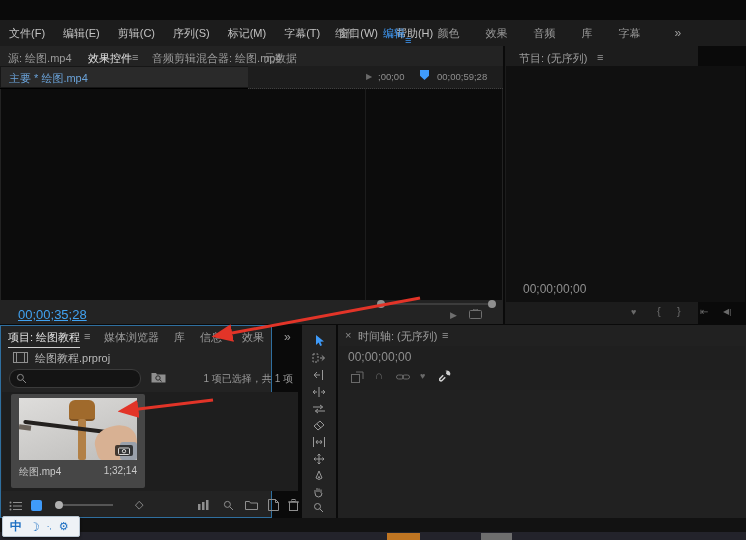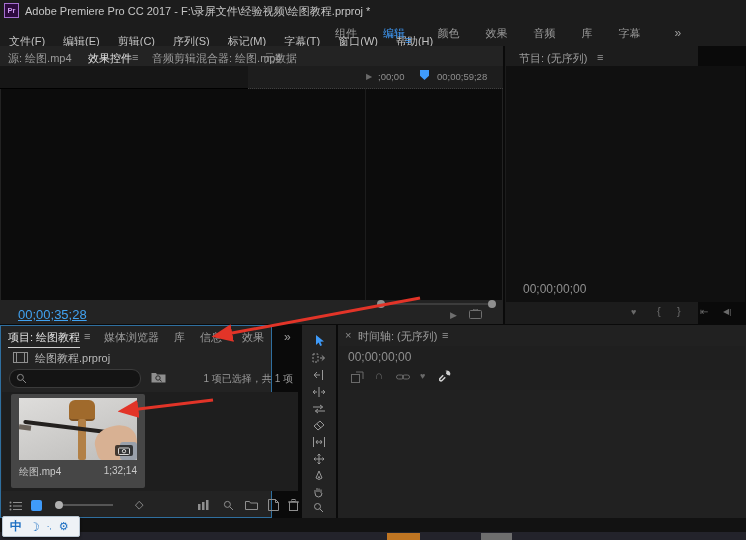--- a/index.html
+++ b/index.html
@@ -4,41 +4,36 @@
 <style>
   html,body{margin:0;padding:0;background:#000;}
   #app{position:relative;width:746px;height:540px;background:#0a0a0a;overflow:hidden;
        font-family:"Liberation Sans",sans-serif;-webkit-font-smoothing:antialiased;}
   .abs{position:absolute;white-space:nowrap;}
   .panel{position:absolute;background:#232323;}
   .tab{font-size:11px;color:#9b9b9b;}
   .tab.active{color:#e4e4e4;border-bottom:1px solid #cfcfcf;padding-bottom:2px;}
   .tc-grey{color:#8f8f8f;}
   .tc-blue{color:#41a2f0;}
-  .menu-item{display:inline-block;padding:0 9px;font-size:11px;color:#c2c2c2;line-height:26px;margin-top:8px;}
+  .menu-item{display:inline-block;padding:0 9px;font-size:11px;color:#c2c2c2;line-height:26px;}
   .ws-tab{font-size:11px;color:#9b9b9b;line-height:26px;}
   .ws-tab.active{color:#3f9bfa;}
   .hamb{font-size:11px;color:#9b9b9b;}
   .icon-btn{color:#6a6a6a;font-size:10px;}
   svg{display:block;}
   .playhead{width:9px;height:10px;background:#3f9bfa;
     clip-path:polygon(0 0,100% 0,100% 58%,50% 100%,0 58%);}
   .circle-handle{width:8px;height:8px;border-radius:50%;background:#8f8f8f;}
   input{outline:none;}
 </style>
 </head>
 <body>
 
 <div id="app">
 
-  <div class="abs" style="left:0;top:0;width:746px;height:20px;background:#1c1c1c;">
-    <div class="abs" style="left:4px;top:3px;width:13px;height:13px;background:#2d0a3e;border:1px solid #a56fd0;
-                color:#cf9bf0;font-size:7.5px;font-weight:bold;text-align:center;line-height:13px;">Pr</div>
-    <div class="abs" style="left:25px;top:4px;font-size:11px;color:#c6c6c6;">Adobe Premiere Pro CC 2017 - F:\录屏文件\经验视频\绘图教程.prproj *</div>
-  </div>
 
   <div class="abs" style="left:0;top:20px;width:746px;height:26px;background:#1c1c1c;">
     <div class="abs" style="left:0;top:0;">
       <span class="menu-item">文件(F)</span><span class="menu-item">编辑(E)</span><span class="menu-item">剪辑(C)</span><span class="menu-item">序列(S)</span><span class="menu-item">标记(M)</span><span class="menu-item">字幕(T)</span><span class="menu-item">窗口(W)</span><span class="menu-item">帮助(H)</span>
     </div>
     <div class="abs" style="left:335px;top:0;width:411px;display:flex;gap:26px;align-items:center;">
       <span class="ws-tab">组件</span>
       <span style="display:flex;align-items:flex-end;">
         <span class="ws-tab active">编辑</span>
         <span class="hamb" style="color:#3f9bfa;">≡</span>
@@ -54,20 +49,23 @@
 
   <div class="panel" style="left:0;top:46px;width:503px;height:278px;">
 
     <span class="abs tab" style="left:8px;top:5px;">源: 绘图.mp4</span>
     <span class="abs tab active" style="left:88px;top:5px;">效果控件</span>
     <span class="abs hamb" style="left:132px;top:5px;">≡</span>
     <span class="abs tab" style="left:152px;top:5px;">音频剪辑混合器: 绘图.mp4</span>
     <span class="abs tab" style="left:264px;top:5px;">元数据</span>
 
     <div class="abs" style="left:0;top:20px;width:503px;height:22px;background:#161616;border-bottom:1px solid #000;">
+      <div class="abs" style="left:1px;top:1px;width:247px;height:20px;background:#2a2a2a;">
+        <span class="abs" style="left:8px;top:4px;font-size:11px;color:#6aa2d8;">主要 * 绘图.mp4</span>
+      </div>
       <div class="abs" style="left:248px;top:0;width:255px;height:22px;background:#1d1d1d;border-bottom:1px dotted #3f3f3f;">
         <span class="abs icon-btn" style="left:118px;top:6px;font-size:8px;">▶</span>
         <span class="abs tc-grey" style="left:130px;top:5px;font-size:9.5px;text-align:right;">;00;00</span>
         <div class="abs playhead" style="left:172px;top:4px;"></div>
         <span class="abs tc-grey" style="left:189px;top:5px;font-size:9.5px;">00;00;59;28</span>
       </div>
     </div>
 
     <div class="abs" style="left:1px;top:43px;width:501px;height:211px;background:#0c0c0c;">
       <div class="abs" style="left:364px;top:0;width:1px;height:211px;background:#1d1d1d;"></div>

